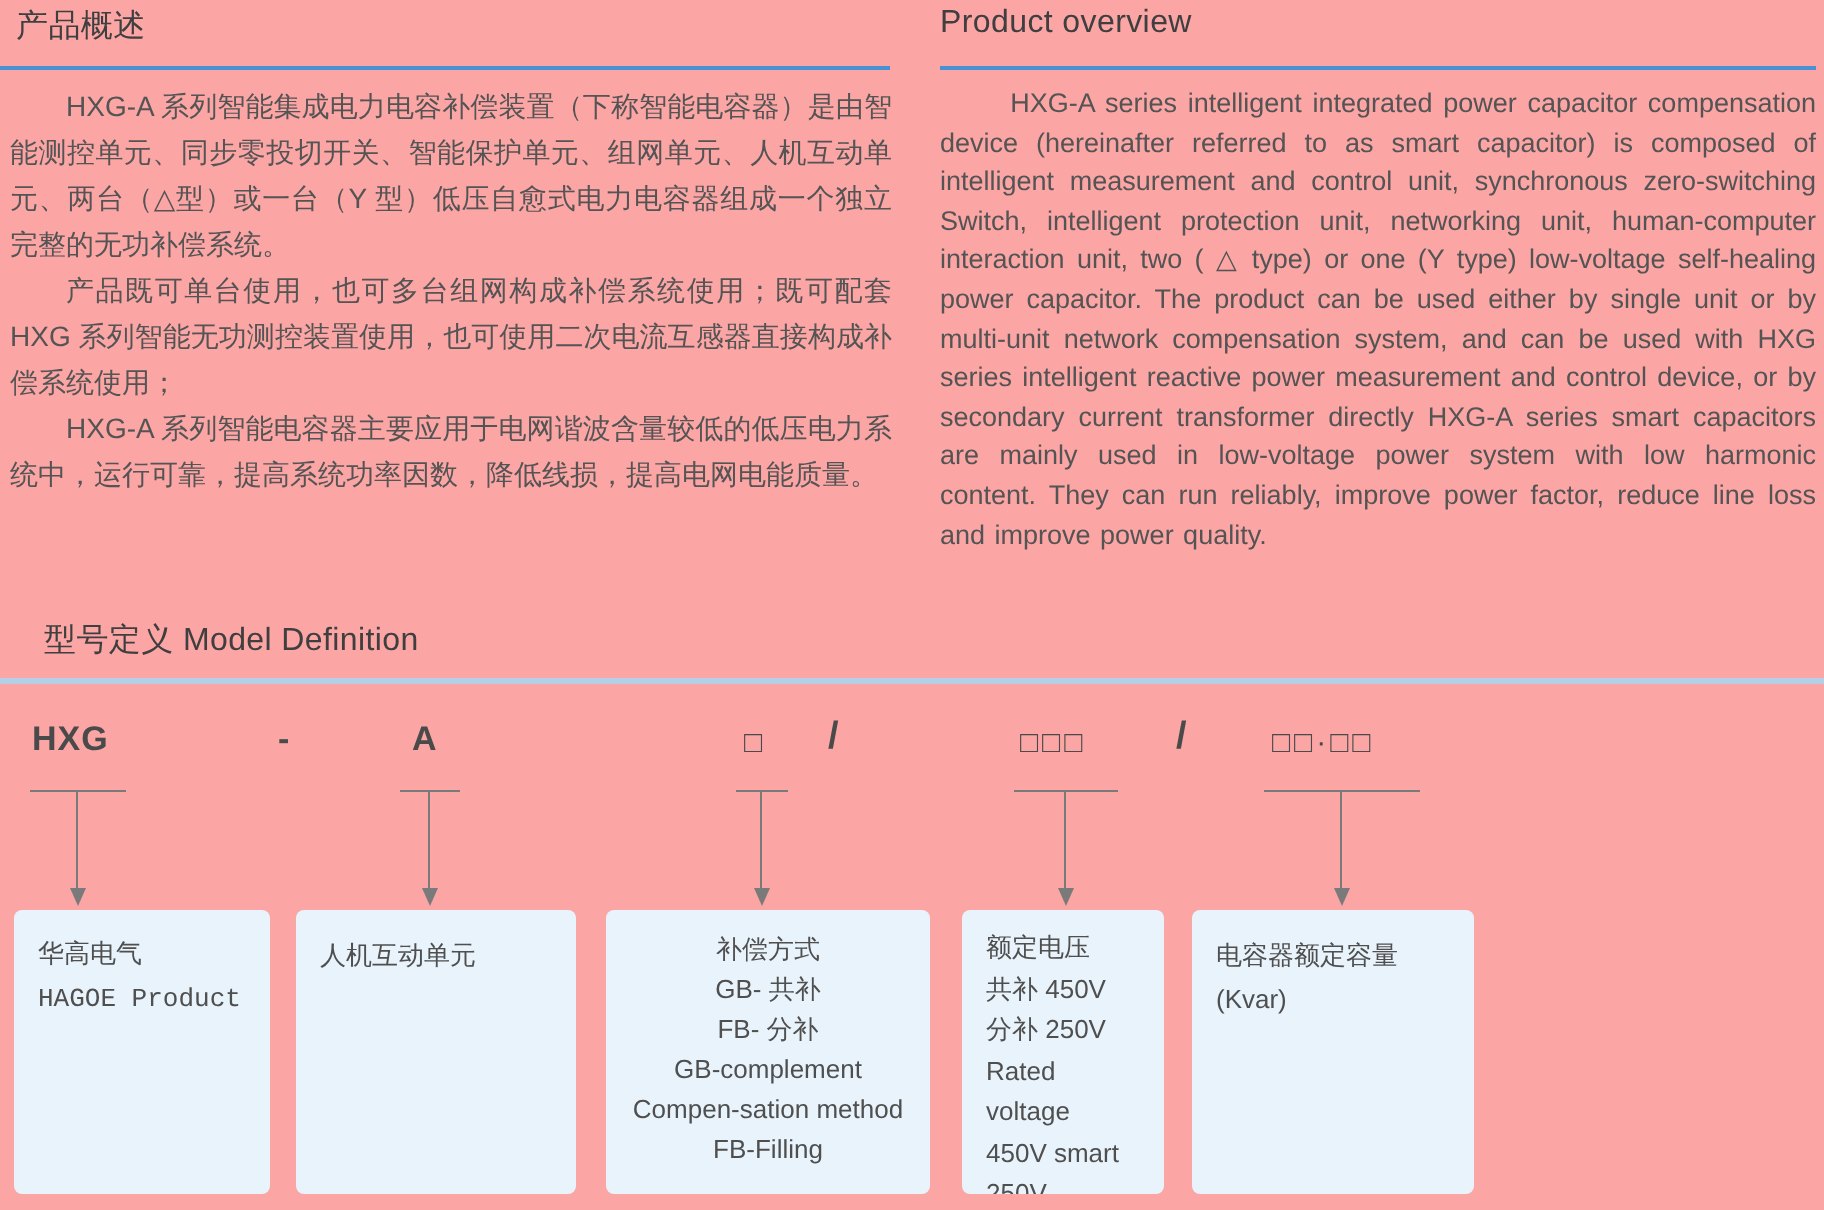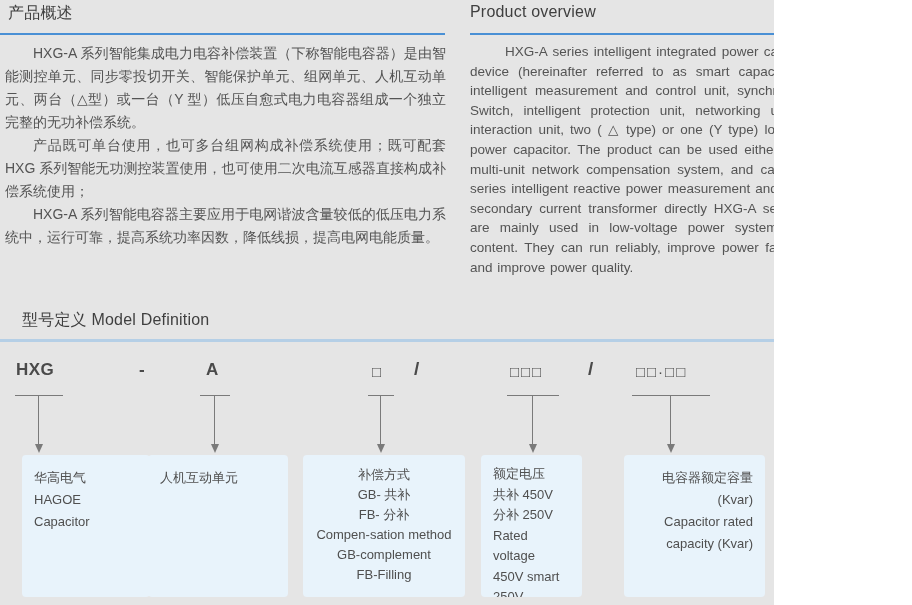--- a/index.html
+++ b/index.html
@@ -8,22 +8,22 @@
     --box-bg:#e8f3fb;
     --title-text:#3f3f3f;
     --body-text:#545454;
     --connector:#7a7a7a;
   }
   *{margin:0;padding:0;box-sizing:border-box;}
   html,body{background:#fff;}
   body{font-family:"Liberation Sans","DejaVu Sans",sans-serif;}
   .page{
     position:relative;
-    width:774px;height:605px;
-    background:#e5e5e5;
+    width:912px;height:605px;
+    background:#fca5a5;
     overflow:hidden;
     padding-left:20px;
   }
   
   .sec-title{
     position:absolute;
     font-size:16px;font-weight:400;
     color:var(--title-text);
     letter-spacing:.2px;
     white-space:nowrap;
@@ -90,27 +90,27 @@
   
   .info-box{
     position:absolute;top:455px;height:142px;
     background:var(--box-bg);
     border-radius:4px;
     padding:12px 12px;
     font-size:13px;color:#4f4f4f;
     overflow:hidden;
   }
   .info-box .line{line-height:22px;}
-  .box-1{left:22px;width:128px;}
+  .box-1{left:7px;width:128px;font-family:Liberation Mono, monospace;}
   .box-2{left:148px;width:140px;}
   .box-3{left:303px;width:162px;padding-top:10px;text-align:center;}
   .box-3 .line{line-height:20px;}
   .box-4{left:481px;width:101px;padding-top:9px;}
   .box-4 .line{line-height:20.5px;}
-  .box-5{left:624px;width:141px;text-align:right;}
+  .box-5{left:596px;width:141px;}
 </style>
 </head>
 <body>
 
 <div class="page">
 
   <h2 class="sec-title title-cn">产品概述</h2>
   <div class="divider divider-left"></div>
   <div class="col-cn">
     <p>HXG-A 系列智能集成电力电容补偿装置（下称智能电容器）是由智能测控单元、同步零投切开关、智能保护单元、组网单元、人机互动单元、两台（△型）或一台（Y 型）低压自愈式电力电容器组成一个独立完整的无功补偿系统。</p>
@@ -153,44 +153,43 @@
     <div class="underline u4"></div>
     <div class="stem s4"></div>
     <div class="arrowhead a4"></div>
 
     <div class="underline u5"></div>
     <div class="stem s5"></div>
     <div class="arrowhead a5"></div>
 
     <div class="info-box box-1">
       <div class="line">华高电气</div>
-      <div class="line">HAGOE Capacitor</div>
+      <div class="line">HAGOE Product</div>
     </div>
 
     <div class="info-box box-2">
       <div class="line">人机互动单元</div>
     </div>
 
     <div class="info-box box-3">
       <div class="line">补偿方式</div>
       <div class="line">GB- 共补</div>
       <div class="line">FB- 分补</div>
+      <div class="line">GB-complement</div>
       <div class="line">Compen-sation method</div>
-      <div class="line">GB-complement</div>
       <div class="line">FB-Filling</div>
     </div>
 
     <div class="info-box box-4">
       <div class="line">额定电压</div>
       <div class="line">共补 450V</div>
       <div class="line">分补 250V</div>
       <div class="line">Rated voltage</div>
       <div class="line">450V smart</div>
       <div class="line">250V</div>
     </div>
 
     <div class="info-box box-5">
       <div class="line">电容器额定容量 (Kvar)</div>
-      <div class="line">Capacitor rated capacity (Kvar)</div>
     </div>
 
   </div>
 </div>
 
 </body></html>

